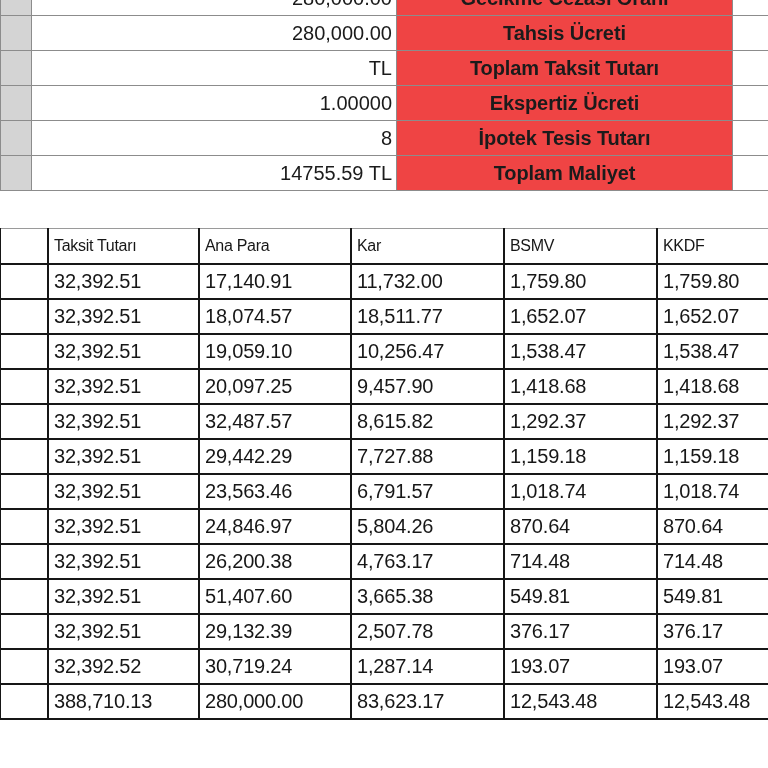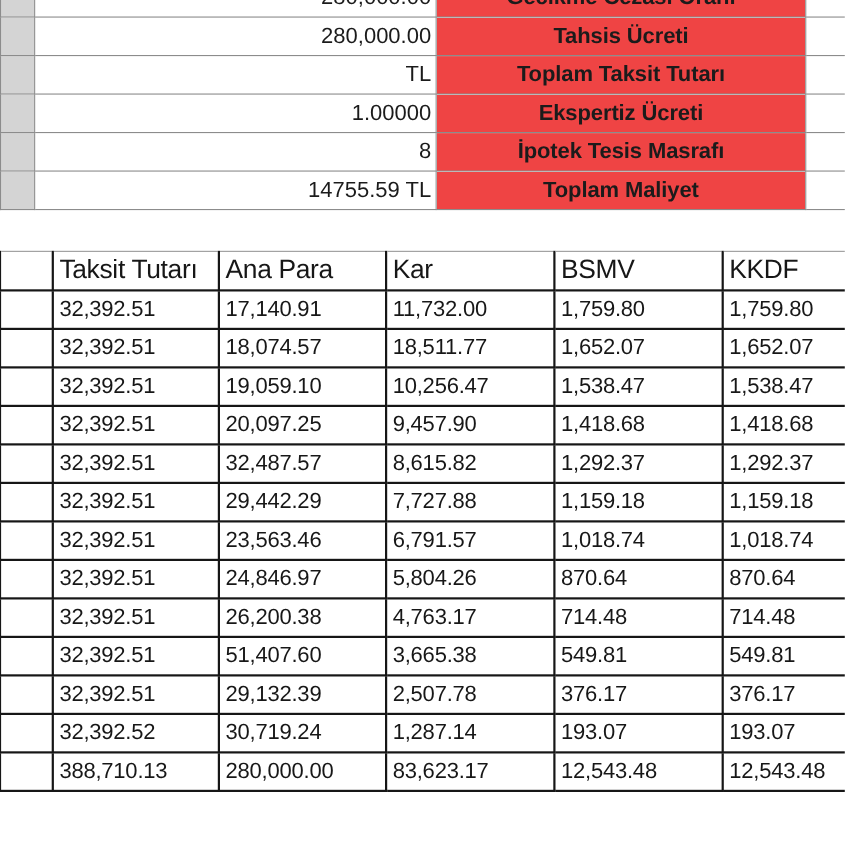--- a/index.html
+++ b/index.html
@@ -82,21 +82,21 @@
     padding: 0 0 0 5px;
     font-size: 20px;
     color: #171717;
     vertical-align: middle;
     white-space: nowrap;
     overflow: hidden;
     background: #ffffff;
     letter-spacing: -0.2px;
   }
   #schedule-table tr.header-row td {
-    font-size: 24px;
+    font-size: 16px;
     letter-spacing: -0.3px;
   }
   #schedule-table tr:first-child td { border-top: 1px solid #9a9a9a; }
   td.col-date   { width: 41px; border-left: none; padding-left: 0; }
   td.col-taksit { width: 144px; }
   td.col-ana    { width: 145px; }
   td.col-kar    { width: 146px; }
   td.col-bsmv   { width: 146px; }
   td.col-kkdf   { width: 136px; }
 
@@ -134,21 +134,21 @@
         </tr>
         <tr>
           <td class="sum-gutter"></td>
           <td class="sum-value">1.00000</td>
           <td class="sum-label">Ekspertiz Ücreti</td>
           <td class="sum-right"></td>
         </tr>
         <tr>
           <td class="sum-gutter"></td>
           <td class="sum-value">8</td>
-          <td class="sum-label">İpotek Tesis Masrafı</td>
+          <td class="sum-label">İpotek Tesis Tutarı</td>
           <td class="sum-right"></td>
         </tr>
         <tr>
           <td class="sum-gutter"></td>
           <td class="sum-value">14755.59 TL</td>
           <td class="sum-label">Toplam Maliyet</td>
           <td class="sum-right"></td>
         </tr>
       </tbody>
   </table>

